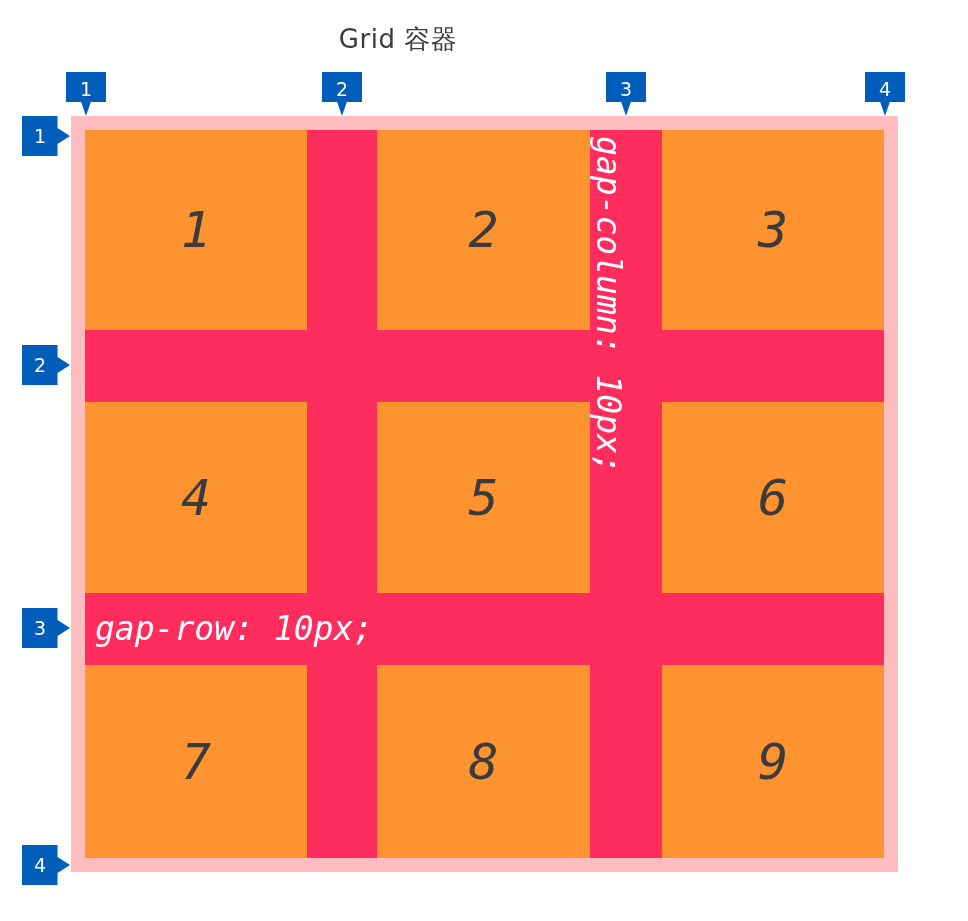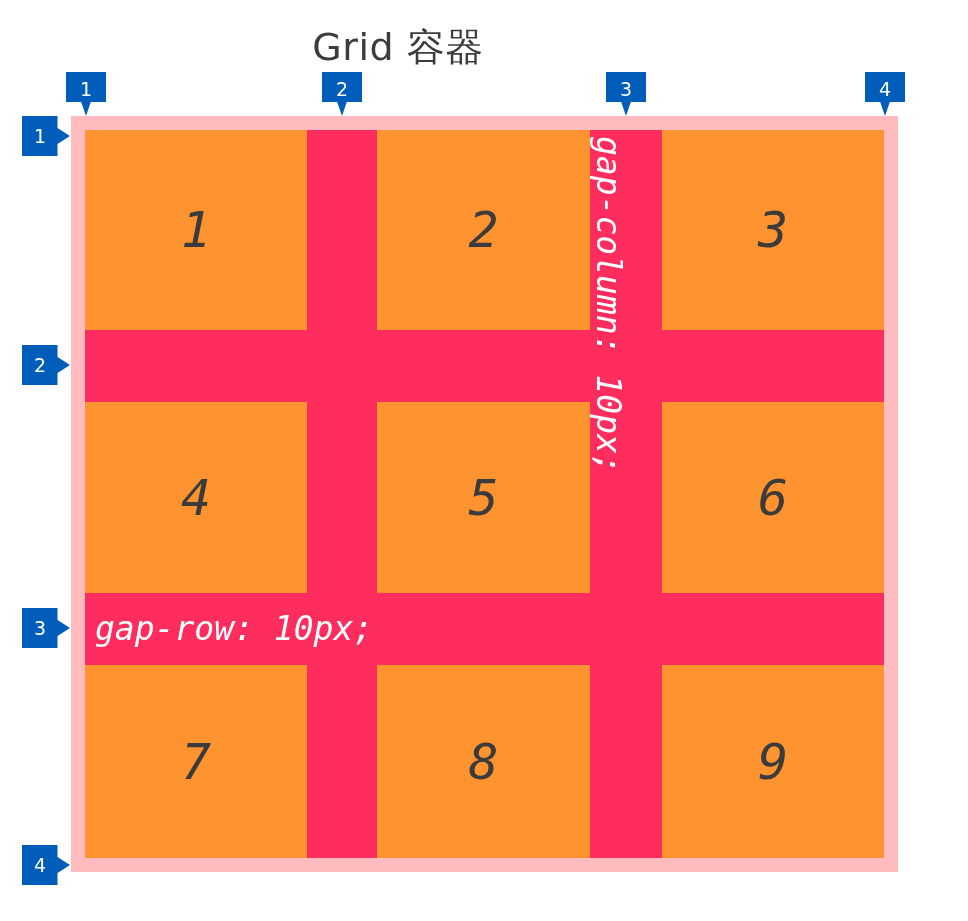--- a/index.html
+++ b/index.html
@@ -16,21 +16,21 @@
   }
 
   
   #page-title {
     position: absolute;
     left: 0;
     top: 22px;
     width: 796px;
     text-align: center;
     font-family: "DejaVu Sans", "Liberation Sans", sans-serif;
-    font-size: 38px;
+    font-size: 26px;
     font-weight: 400;
     color: #3c3c3c;
     letter-spacing: 0.5px;
     white-space: nowrap;
   }
 
   
   #grid-container {
     position: absolute;
     left: 71px;

